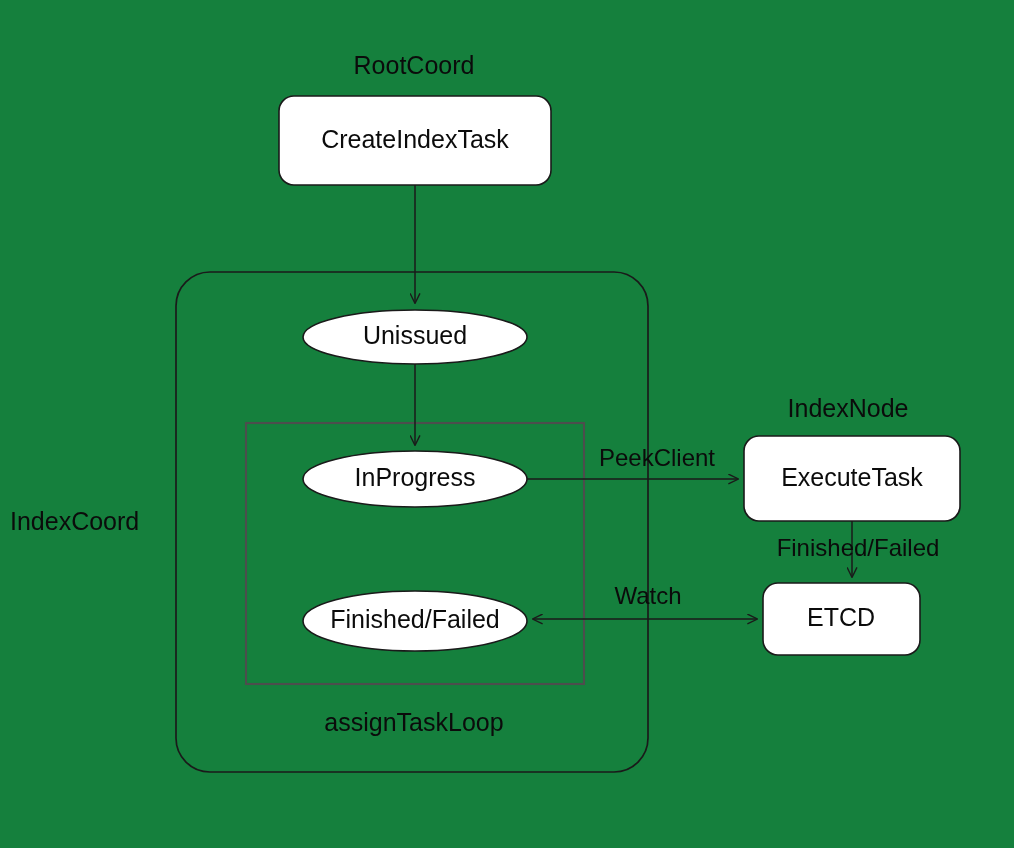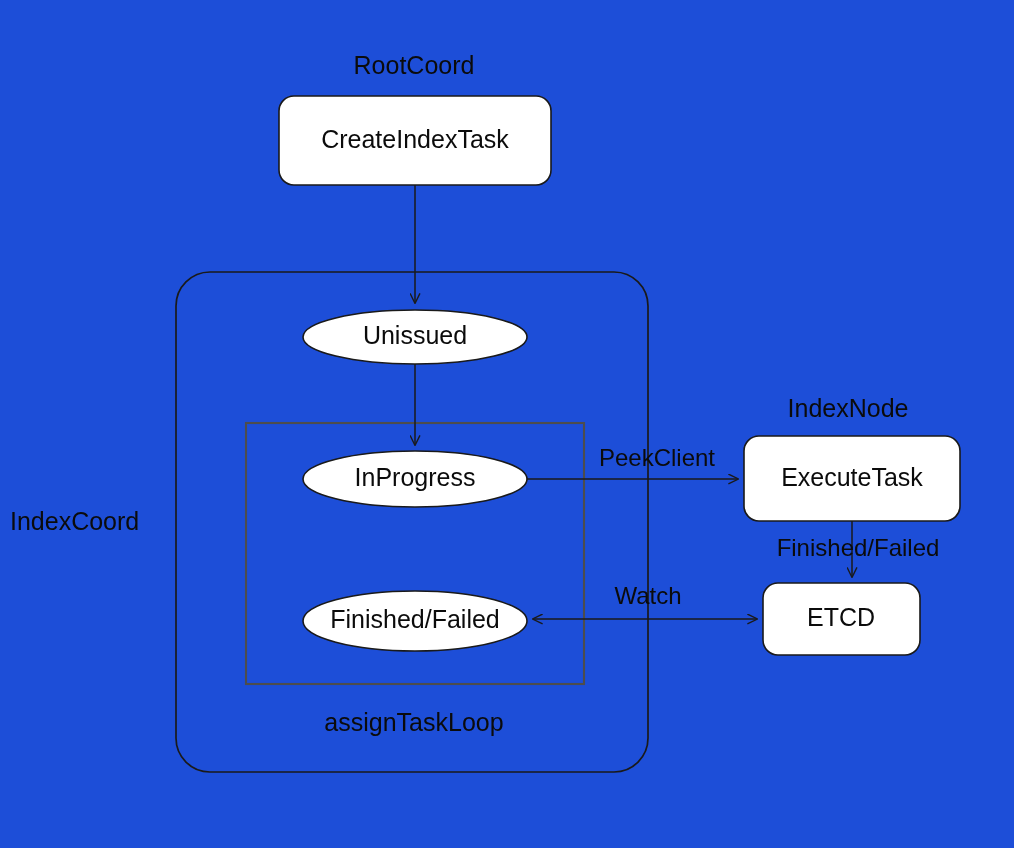--- a/index.html
+++ b/index.html
@@ -11,21 +11,21 @@
   body {
     width: 1014px;
     height: 848px;
     font-family: "Liberation Sans", sans-serif;
     overflow: hidden;
   }
   #diagram-root {
     position: relative;
     width: 1014px;
     height: 848px;
-    background: #1d4ed8;
+    background: #15803d;
   }
   svg#diagram-svg {
     display: block;
     width: 1014px;
     height: 848px;
   }
   .shape-stroke {
     fill: #ffffff;
     stroke: #1a1a1a;
     stroke-width: 1.6;

